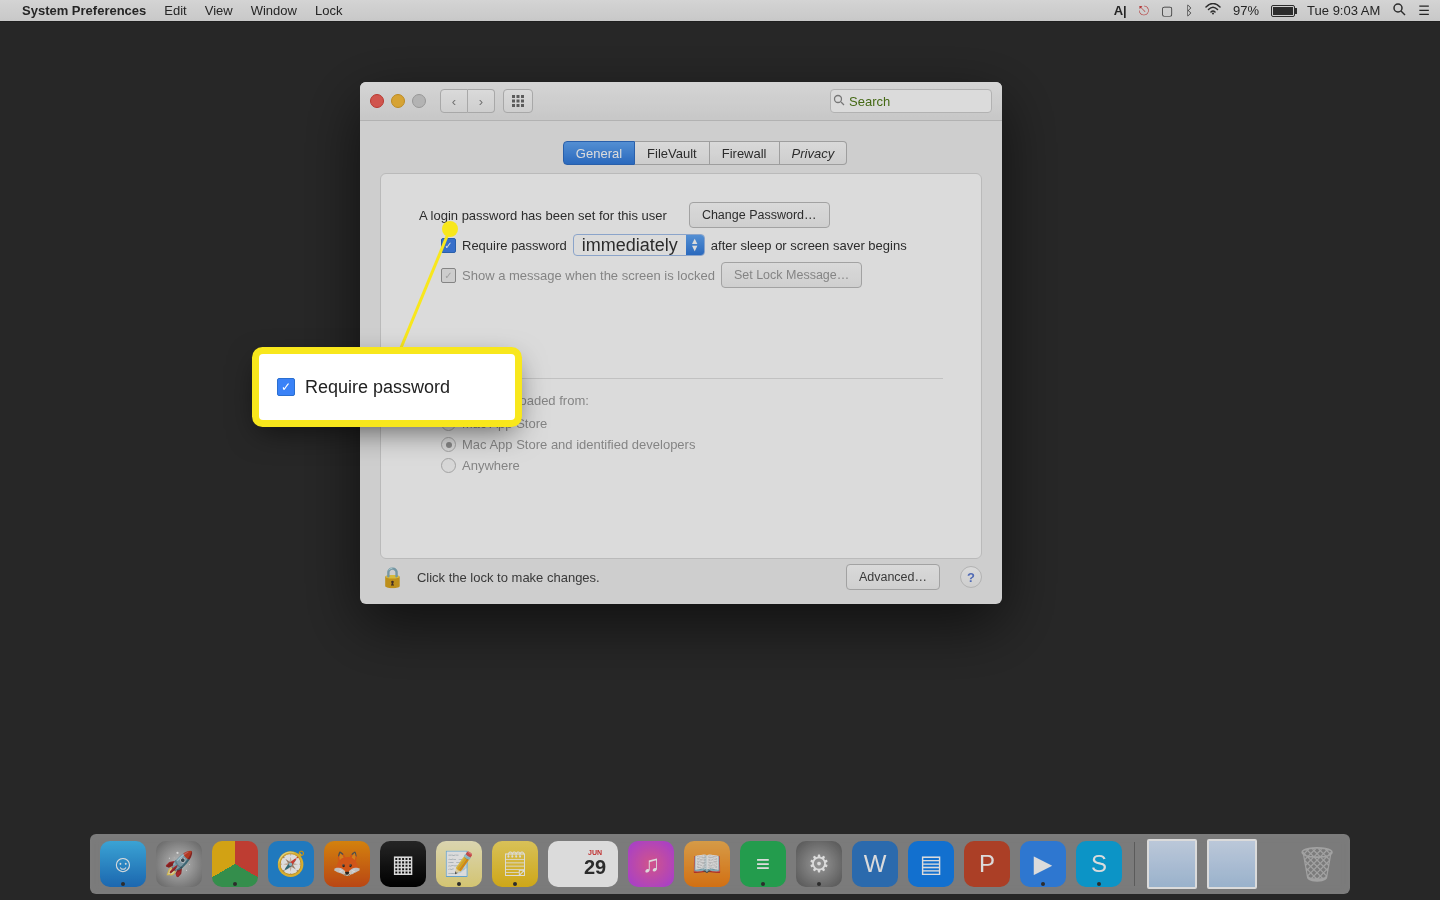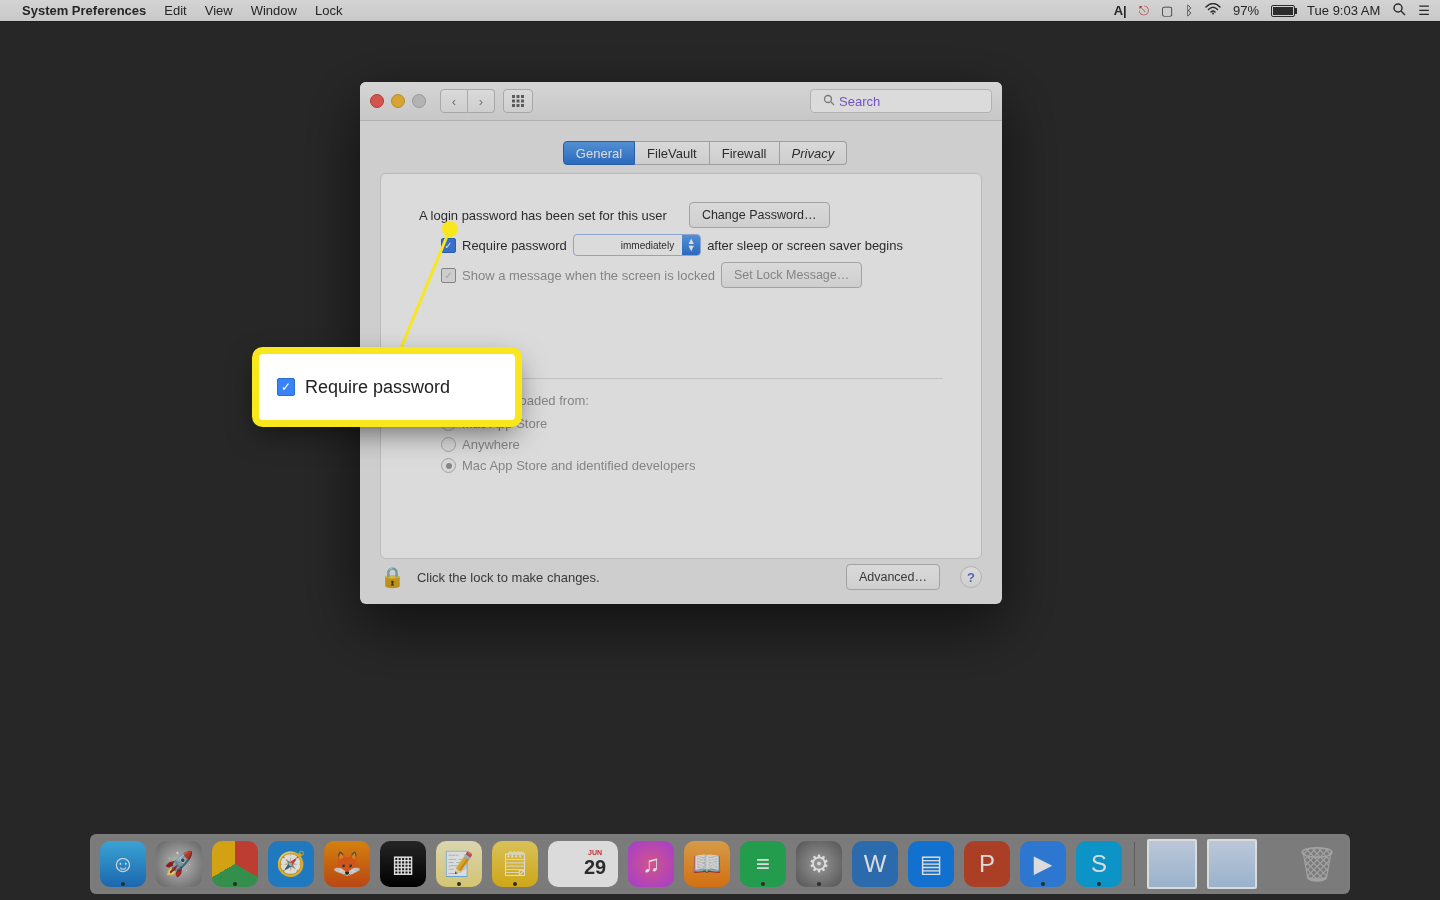--- a/index.html
+++ b/index.html
@@ -22,39 +22,39 @@
   .traffic .dot{width:12px;height:12px;border-radius:50%;}
   .dot.red{background:#ff5f57;border:1px solid #e33e32;}
   .dot.yellow{background:#ffbd2e;border:1px solid #e0a11b;}
   .dot.gray{background:#d0d0d0;border:1px solid #b0b0b0;}
   .navbtns{display:flex;}
   .navbtn{width:26px;height:22px;border:1px solid #c3c3c3;background:linear-gradient(#fdfdfd,#f0f0f0);display:flex;align-items:center;justify-content:center;color:#838383;font-size:13px;}
   .navbtn.left{border-radius:4px 0 0 4px;}
   .navbtn.right{border-radius:0 4px 4px 0;border-left:0;}
   .gridbtn{width:28px;height:22px;margin-left:8px;border:1px solid #c3c3c3;border-radius:4px;background:linear-gradient(#fdfdfd,#f0f0f0);display:flex;align-items:center;justify-content:center;color:#6a6a6a;}
   .title{position:absolute;left:0;right:0;text-align:center;color:#4a4a4a;pointer-events:none;}
-  .search{margin-left:auto;width:156px;height:22px;border:1px solid #cfcfcf;border-radius:4px;background:#fff;display:flex;align-items:center;padding:0 12px;color:#8b5cf6;text-align:center;}
+  .search{margin-left:auto;width:156px;height:22px;border:1px solid #cfcfcf;border-radius:4px;background:#fff;display:flex;align-items:center;padding:0 2px;color:#4d7c0f;text-align:center;}
   .search .sic{margin-right:4px;font-size:12px;}
   
   .tabs{display:flex;justify-content:center;margin-top:20px;margin-left:48px;}
   .tab{height:22px;padding:0 12px;border:1px solid #b8b8b8;background:linear-gradient(#fcfcfc,#efefef);display:flex;align-items:center;color:#333;}
   .tab:first-child{border-radius:4px 0 0 4px;}
   .tab:last-child{border-radius:0 4px 4px 0;font-style:italic;}
   .tab+.tab{border-left:0;}
   .tab.active{background:linear-gradient(#5aa7ff,#2a7be8);color:#fff;border-color:#2a6fd0;}
   
   .panel{margin:8px 20px 0 20px;background:#fff;border:1px solid #d8d8d8;border-radius:6px;height:386px;padding:28px 38px 18px 38px;box-sizing:border-box;color:#333;position:relative;}
   .row{display:flex;align-items:center;flex-wrap:wrap;gap:6px;margin-bottom:6px;}
   .btn{height:20px;padding:2px 12px;border:1px solid #bcbcbc;border-radius:4px;background:linear-gradient(#fdfdfd,#f1f1f1);font-size:12.5px;display:inline-flex;align-items:center;}
   .btn.dis{color:#9a9a9a;}
   .chk{width:13px;height:13px;border:1px solid #9a9a9a;border-radius:2px;display:inline-flex;align-items:center;justify-content:center;font-size:10px;}
   .chk.on{background:#3a82f7;border-color:#2a6fd0;color:#fff;}
   .chk.dis{background:#eee;color:#bbb;}
   .sel{height:20px;border:1px solid #9fbff0;border-radius:4px;display:inline-flex;align-items:center;background:#fff;overflow:hidden;}
-  .sel .val{padding:0 8px;font-size:10px;margin-left:39px;}
+  .sel .val{padding:0 8px;font-size:18px;}
   .sel .arr{width:18px;align-self:stretch;background:linear-gradient(#5aa7ff,#2a7be8);color:#fff;font-size:9px;line-height:7px;display:flex;flex-direction:column;align-items:center;justify-content:center;}
   .disabled{color:#9a9a9a;}
   .hr{border-top:1px solid #e0e0e0;margin:18px 0 14px 0;}
   .radio{width:13px;height:13px;border:1px solid #bdbdbd;border-radius:50%;display:inline-flex;align-items:center;justify-content:center;background:#fafafa;}
   .radio.sel:after{content:"";width:6px;height:6px;border-radius:50%;background:#9c9c9c;}
   
   .footer{position:absolute;left:20px;right:20px;bottom:14px;display:flex;align-items:center;gap:12px;color:#444;}
   .lock{font-size:20px;color:#d08a1e;}
   .help{width:20px;height:20px;border:1px solid #cfcfcf;border-radius:50%;display:flex;align-items:center;justify-content:center;background:linear-gradient(#fdfdfd,#f0f0f0);color:#5a7bdc;font-weight:600;margin-left:8px;}
   
@@ -175,26 +175,26 @@
 
     <div style="height:66px"></div>
     <div class="hr"></div>
 
     <div class="disabled" style="margin-bottom:8px;">Allow apps downloaded from:</div>
     <div class="row disabled" style="margin-left:22px;">
       <span class="radio"></span>
       <span>Mac App Store</span>
     </div>
     <div class="row disabled" style="margin-left:22px;">
+      <span class="radio sel"></span>
+      <span>Mac App Store and identified developers</span>
+    </div>
+    <div class="row disabled" style="margin-left:22px;">
       <span class="radio"></span>
       <span>Anywhere</span>
-    </div>
-    <div class="row disabled" style="margin-left:22px;">
-      <span class="radio sel"></span>
-      <span>Mac App Store and identified developers</span>
     </div>
   </div>
 
   <div class="footer">
     <span class="lock">🔒</span>
     <span>Click the lock to make changes.</span>
     <span style="margin-left:auto" class="btn">Advanced…</span>
     <span class="help">?</span>
   </div>
 </div>

